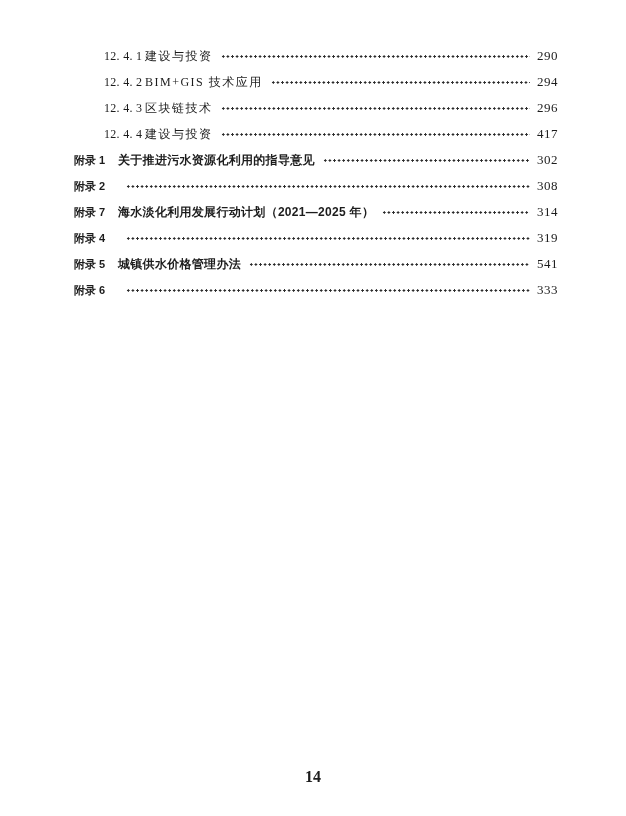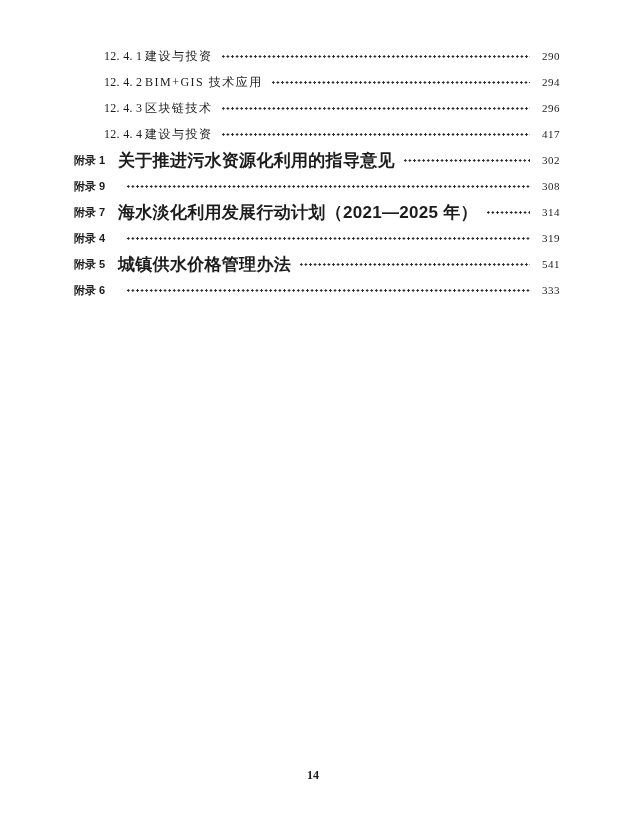--- a/index.html
+++ b/index.html
@@ -49,52 +49,52 @@
     font-family: "Liberation Sans", "DejaVu Sans", sans-serif;
     font-weight: bold;
   }
   .row.apx .label {
     flex: none;
     width: 44px;
     font-size: 11px;
   }
   .row.apx .title {
     flex: none;
-    font-size: 17px;
+    font-size: 12px;
     letter-spacing: 0.3px;
   }
   
   .leader {
     flex: 1;
     height: 26px;
     margin: 0 7px 0 8px;
     background-image: radial-gradient(circle, #2b2b2b 0.95px, rgba(0,0,0,0) 1.25px);
     background-size: 4.6px 4.6px;
     background-repeat: repeat-x;
     background-position: 0 center;
   }
   
   .pg {
     flex: none;
     width: 28px;
-    text-align: center;
+    text-align: left;
     font-family: "Liberation Serif", "DejaVu Serif", serif;
     font-weight: normal;
-    font-size: 11px;
+    font-size: 13px;
     letter-spacing: 0.5px;
   }
   .footer {
     position: absolute;
     left: 0;
     right: 0;
     top: 768px;
     text-align: center;
     font-family: "Liberation Serif", "DejaVu Serif", serif;
     font-weight: bold;
-    font-size: 12px;
+    font-size: 16px;
   }
 </style>
 </head>
 <body>
 
 <div class="content">
 
   <div>
   <div class="row sub">
     <span class="num">12. 4. 1</span>
@@ -128,21 +128,21 @@
 
   <div>
   <div class="row apx">
     <span class="label">附录 1</span>
     <span class="title">关于推进污水资源化利用的指导意见</span>
     <span class="leader"></span>
     <span class="pg">302</span>
   </div>
 
   <div class="row apx">
-    <span class="label">附录 9</span>
+    <span class="label">附录 2</span>
     <span class="leader"></span>
     <span class="pg">308</span>
   </div>
 
   <div class="row apx">
     <span class="label">附录 7</span>
     <span class="title">海水淡化利用发展行动计划（2021—2025 年）</span>
     <span class="leader"></span>
     <span class="pg">314</span>
   </div>

